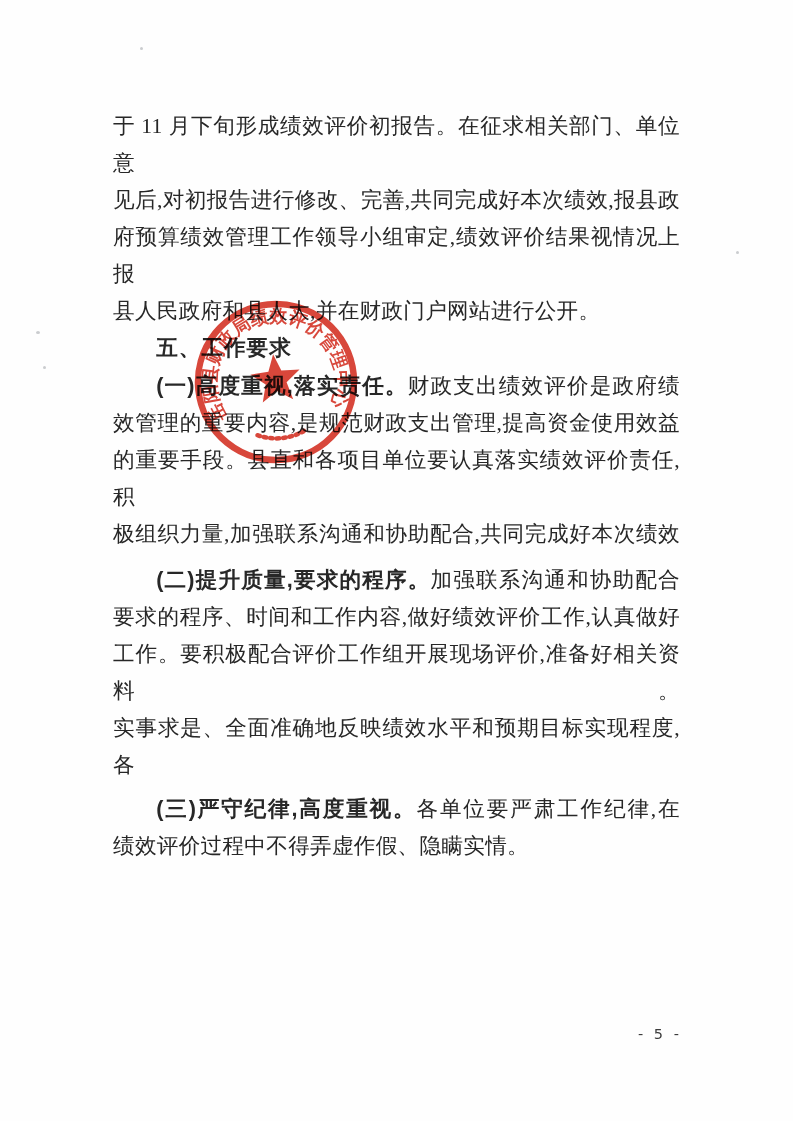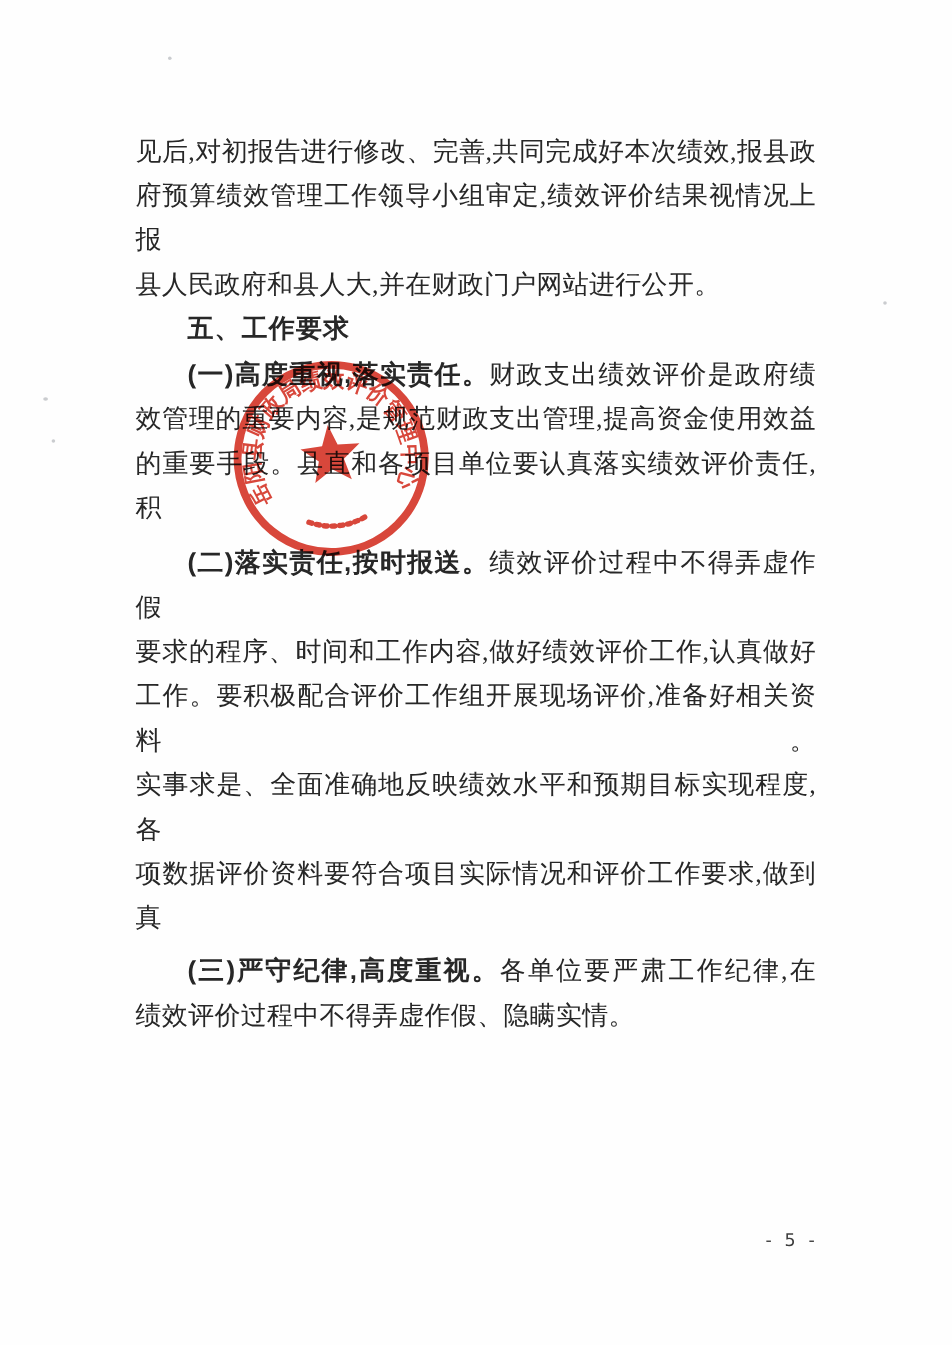--- a/index.html
+++ b/index.html
@@ -52,46 +52,47 @@
   .speck.s2{left:36px;top:331px;width:4px;height:3px;}
   .speck.s3{left:43px;top:366px;width:3px;height:3px;}
   .speck.s4{left:736px;top:251px;width:3px;height:3px;}
 </style>
 </head>
 <body>
 
 <main class="doc">
 
   <div class="para">
+      <div class="line">于 11 月下旬形成绩效评价初报告。在征求相关部门、单位意</div>
       <div class="line">见后,对初报告进行修改、完善,共同完成好本次绩效,报县政</div>
       <div class="line">府预算绩效管理工作领导小组审定,绩效评价结果视情况上报</div>
       <div class="line last">县人民政府和县人大,并在财政门户网站进行公开。</div>
     </div>
 
   <h3 class="heading">五、工作要求</h3>
 
   <section class="item item1">
     <div class="line firstline">
       <span class="lead">(一)高度重视,落实责任。</span><span>财政支出绩效评价是政府绩</span>
     </div>
     <div>
         <div class="line">效管理的重要内容,是规范财政支出管理,提高资金使用效益</div>
         <div class="line">的重要手段。县直和各项目单位要认真落实绩效评价责任,积</div>
+        <div class="line">极组织力量,加强联系沟通和协助配合,共同完成好本次绩效</div>
       </div>
   </section>
 
   <section class="item item2">
     <div class="line firstline">
-      <span class="lead">(二)落实责任,按时报送。</span><span>绩效评价过程中不得弄虚作假</span>
+      <span class="lead">(二)提升质量,要求的程序。</span><span>加强联系沟通和协助配合</span>
     </div>
     <div>
         <div class="line">要求的程序、时间和工作内容,做好绩效评价工作,认真做好</div>
         <div class="line">工作。要积极配合评价工作组开展现场评价,准备好相关资料。</div>
         <div class="line">实事求是、全面准确地反映绩效水平和预期目标实现程度,各</div>
-        <div class="line">项数据评价资料要符合项目实际情况和评价工作要求,做到真</div>
       </div>
   </section>
 
   <section class="item item3">
     <div class="line firstline">
       <span class="lead">(三)严守纪律,高度重视。</span><span>各单位要严肃工作纪律,在</span>
     </div>
     <div>
         <div class="line last">绩效评价过程中不得弄虚作假、隐瞒实情。</div>
       </div>

